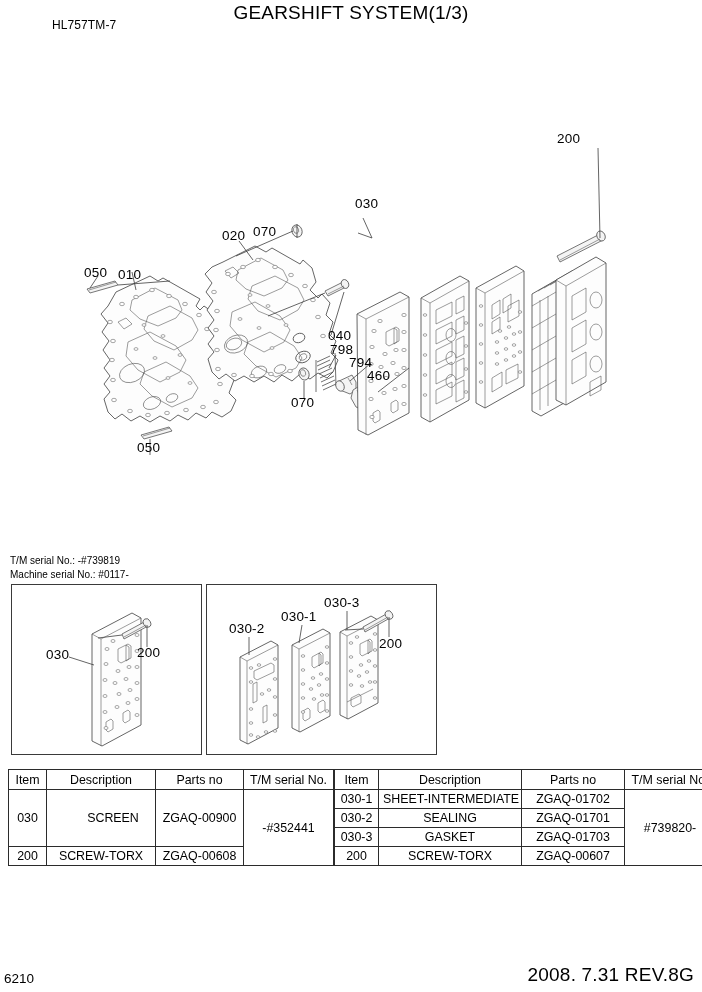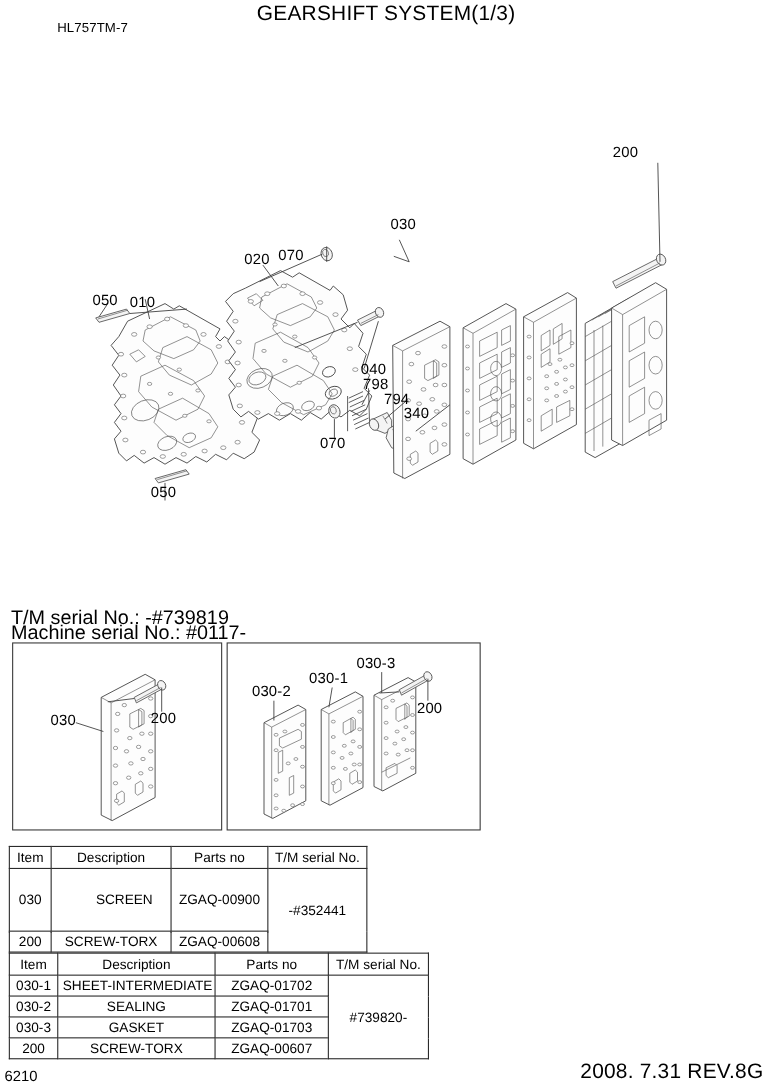--- a/index.html
+++ b/index.html
@@ -55,21 +55,21 @@
   .lbl {
     position: absolute;
     font-size: 13.5px;
     letter-spacing: 0.2px;
     white-space: nowrap;
   }
 
   
   .note {
     position: absolute;
-    font-size: 18px;
+    font-size: 10px;
     line-height: 14.4px;
     white-space: nowrap;
   }
   #note-left  { left: 10px;  top: 554px; }
   #note-right { left: 206px; top: 554px; }
 
   
   .inset {
     position: absolute;
     border: 1px solid #3a3a3a;
@@ -80,21 +80,20 @@
   #inset-right { left: 206px; top: 584px; width: 231px; height: 171px; }
   .inset svg { display: block; }
 
   
   #tables {
     position: absolute;
     left: 8px;
     top: 769px;
     width: 686px;
     display: flex;
-    flex-direction: column;
   }
   table.parts {
     border-collapse: collapse;
     table-layout: fixed;
     font-size: 12.4px;
   }
   table.parts td, table.parts th {
     border: 1px solid #2b2b2b;
     padding: 0 4px;
     height: 19px;
@@ -473,21 +472,21 @@
 
   <div class="lbl" style="left:84px; top:265px;">050</div>
   <div class="lbl" style="left:118px; top:267px;">010</div>
   <div class="lbl" style="left:137px; top:440px;">050</div>
   <div class="lbl" style="left:222px; top:228px;">020</div>
   <div class="lbl" style="left:253px; top:224px;">070</div>
   <div class="lbl" style="left:291px; top:395px;">070</div>
   <div class="lbl" style="left:328px; top:328px;">040</div>
   <div class="lbl" style="left:330px; top:342px;">798</div>
   <div class="lbl" style="left:349px; top:355px;">794</div>
-  <div class="lbl" style="left:367px; top:368px;">340</div>
+  <div class="lbl" style="left:367px; top:368px;">460</div>
   <div class="lbl" style="left:355px; top:196px;">030</div>
   <div class="lbl" style="left:557px; top:131px;">200</div>
 
   <div class="note" id="note-left">
     <div>T/M serial No.:  -#739819</div>
     <div>Machine serial No.: #0117-</div>
   </div>
 
   <div class="inset" id="inset-left">
     <svg width="189" height="169" viewBox="0 0 189 169">

